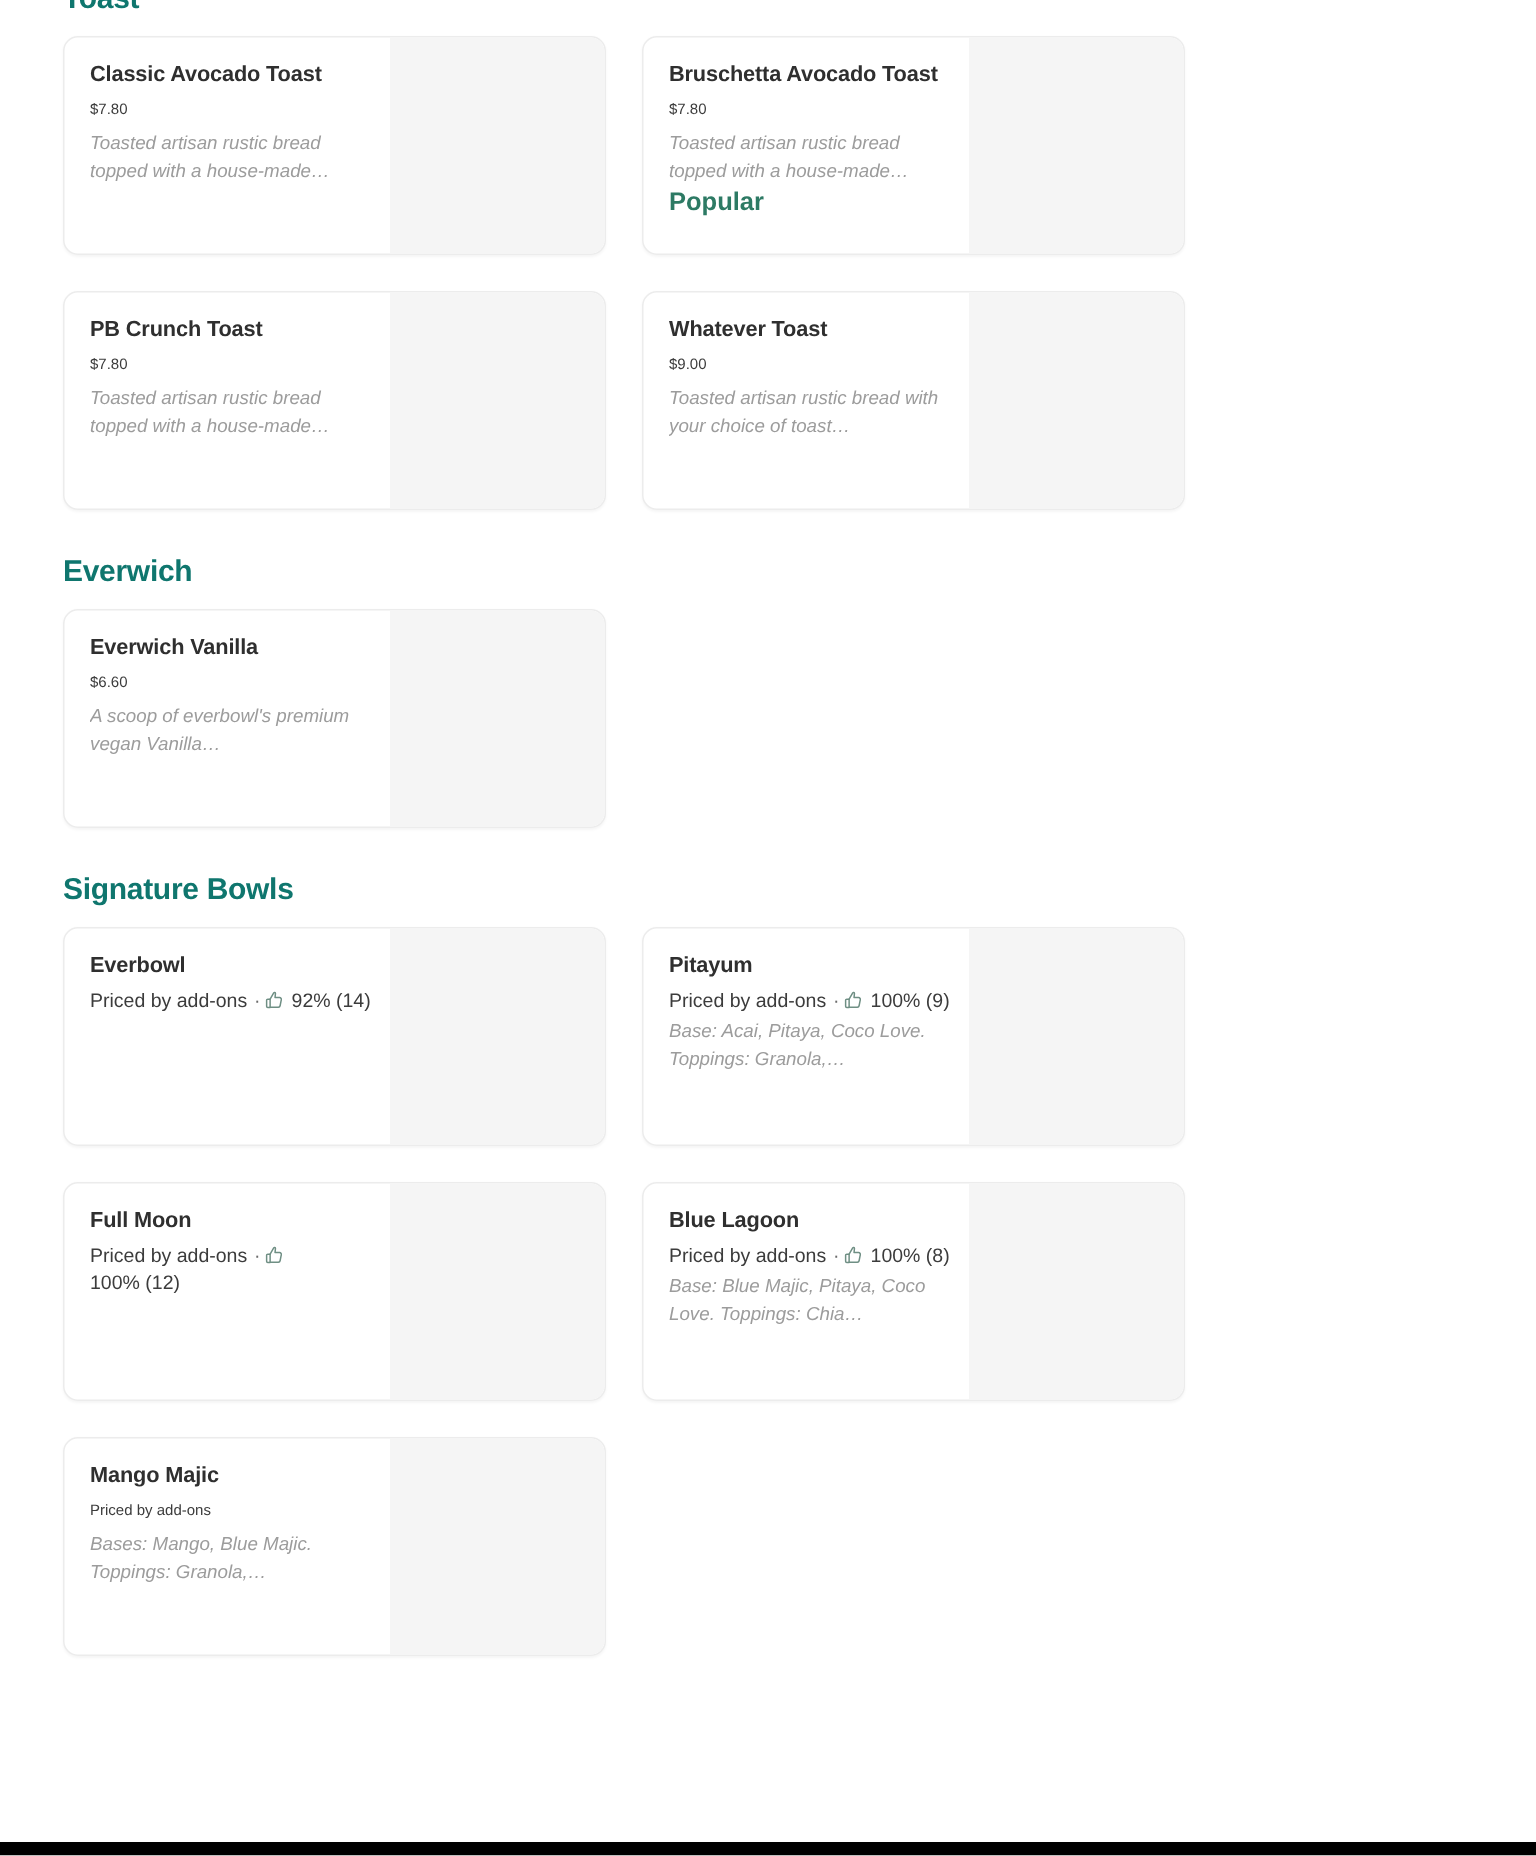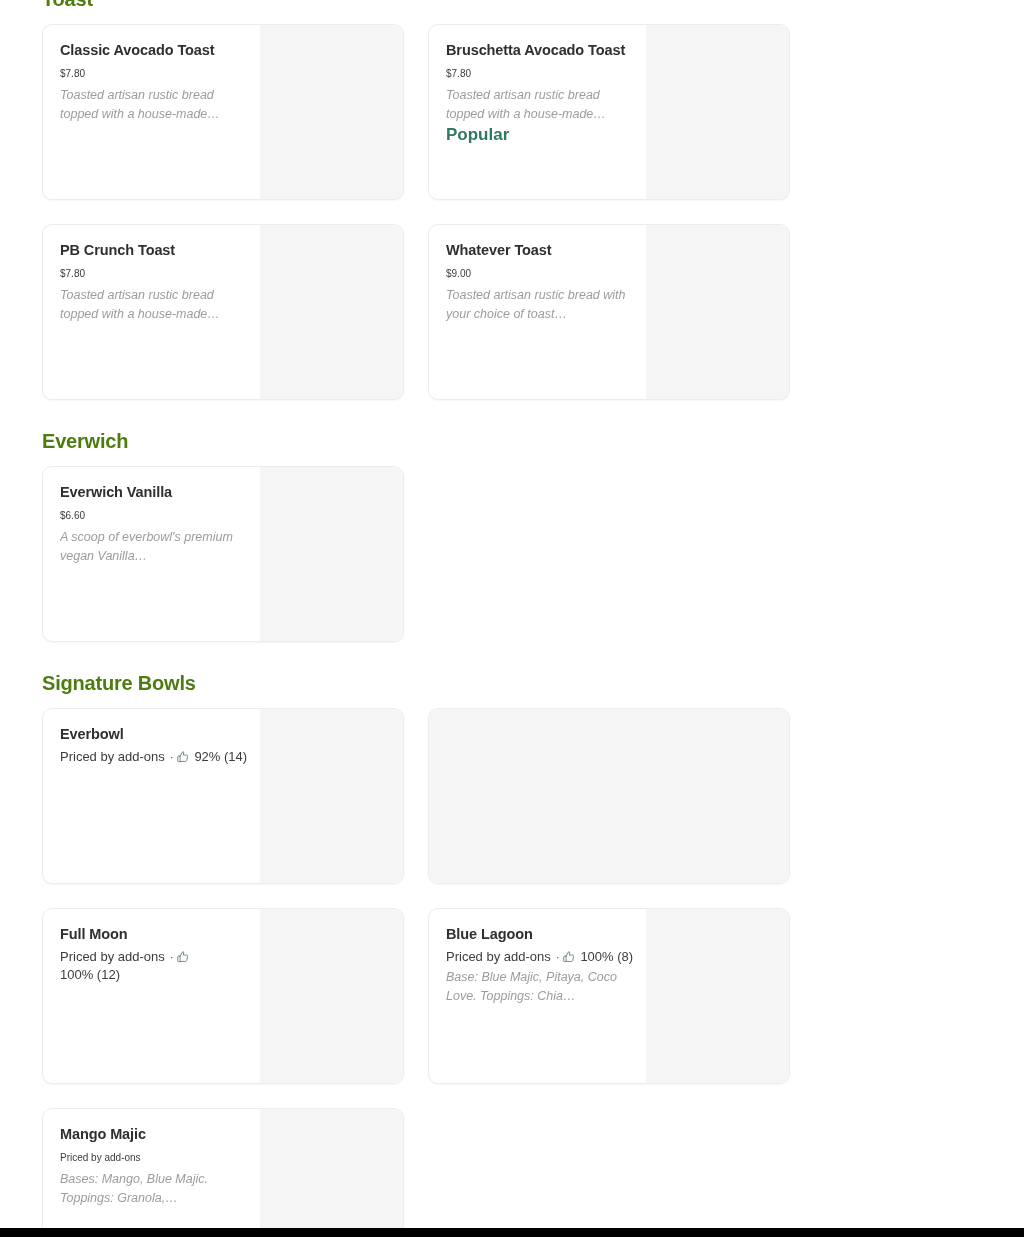--- a/index.html
+++ b/index.html
@@ -27,42 +27,42 @@
     padding-right: 42px;
   }
 
   
   .section {
     margin: 0;
   }
   .section-title {
     font-size: 20px;
     font-weight: bold;
-    color: #4d7c0f;
+    color: #0f766e;
     letter-spacing: -0.2px;
     margin: 0;
     line-height: 26px;
   }
   .section-first .section-title {
     
     margin-top: -14px;
   }
 
   
   .card-grid {
     display: grid;
     grid-template-columns: repeat(2, 362px);
     column-gap: 24px;
     row-gap: 24px;
     margin-top: 12px;
   }
 
   .card {
     position: relative;
-    height: 176px;
+    height: 146px;
     background: #ffffff;
     border: 1px solid #ececec;
     border-radius: 10px;
     box-shadow: 0 1px 2px rgba(0,0,0,0.045);
     display: flex;
     overflow: hidden;
   }
 
   .card-body {
     flex: 0 0 217px;
@@ -211,20 +211,28 @@
               <div class="card-body">
                 <div class="card-name">Everbowl</div>
                 <div class="card-meta"><span>Priced by add-ons</span> <span class="sep">·</span><span class="thumb-icon"><svg viewBox="0 0 24 24" width="14" height="14" fill="none" stroke="#6f8f84" stroke-width="1.7" stroke-linecap="round" stroke-linejoin="round">
                       <path d="M7 10.5v9.5H4.3A1.3 1.3 0 0 1 3 18.7v-6.9A1.3 1.3 0 0 1 4.3 10.5H7z"></path>
                       <path d="M7 10.5l4.1-7.2a1.1 1.1 0 0 1 2 .6l-.5 4.8h5.2a2 2 0 0 1 2 2.4l-1.4 6.9a2 2 0 0 1-2 1.6H7"></path>
                     </svg></span> <span class="rating">92% (14)</span></div>
               </div>
               <div class="card-image"></div>
             </div>
             <div class="card">
+              <div class="card-body">
+                <div class="card-name">Pitayum</div>
+                <div class="card-meta"><span>Priced by add-ons</span> <span class="sep">·</span><span class="thumb-icon"><svg viewBox="0 0 24 24" width="14" height="14" fill="none" stroke="#6f8f84" stroke-width="1.7" stroke-linecap="round" stroke-linejoin="round">
+                      <path d="M7 10.5v9.5H4.3A1.3 1.3 0 0 1 3 18.7v-6.9A1.3 1.3 0 0 1 4.3 10.5H7z"></path>
+                      <path d="M7 10.5l4.1-7.2a1.1 1.1 0 0 1 2 .6l-.5 4.8h5.2a2 2 0 0 1 2 2.4l-1.4 6.9a2 2 0 0 1-2 1.6H7"></path>
+                    </svg></span> <span class="rating">100% (9)</span></div>
+                <div class="card-desc">Base: Acai, Pitaya, Coco Love. Toppings: Granola,…</div>
+              </div>
               <div class="card-image"></div>
             </div>
             <div class="card">
               <div class="card-body">
                 <div class="card-name">Full Moon</div>
                 <div class="card-meta"><span>Priced by add-ons</span> <span class="sep">·</span><span class="thumb-icon"><svg viewBox="0 0 24 24" width="14" height="14" fill="none" stroke="#6f8f84" stroke-width="1.7" stroke-linecap="round" stroke-linejoin="round">
                       <path d="M7 10.5v9.5H4.3A1.3 1.3 0 0 1 3 18.7v-6.9A1.3 1.3 0 0 1 4.3 10.5H7z"></path>
                       <path d="M7 10.5l4.1-7.2a1.1 1.1 0 0 1 2 .6l-.5 4.8h5.2a2 2 0 0 1 2 2.4l-1.4 6.9a2 2 0 0 1-2 1.6H7"></path>
                     </svg></span> <span class="rating">100% (12)</span></div>
               </div>

